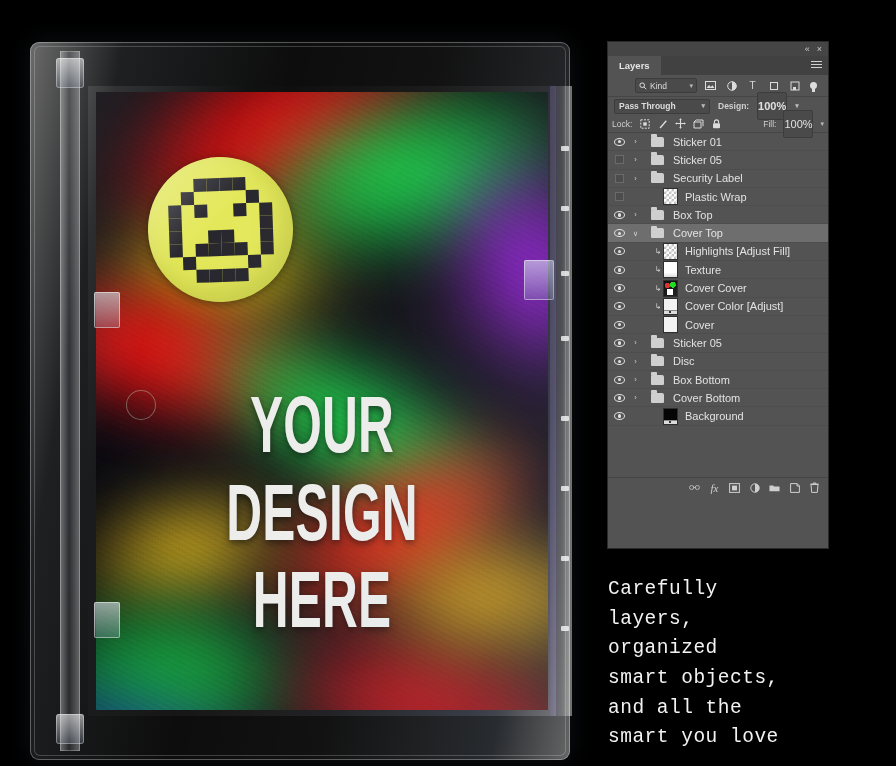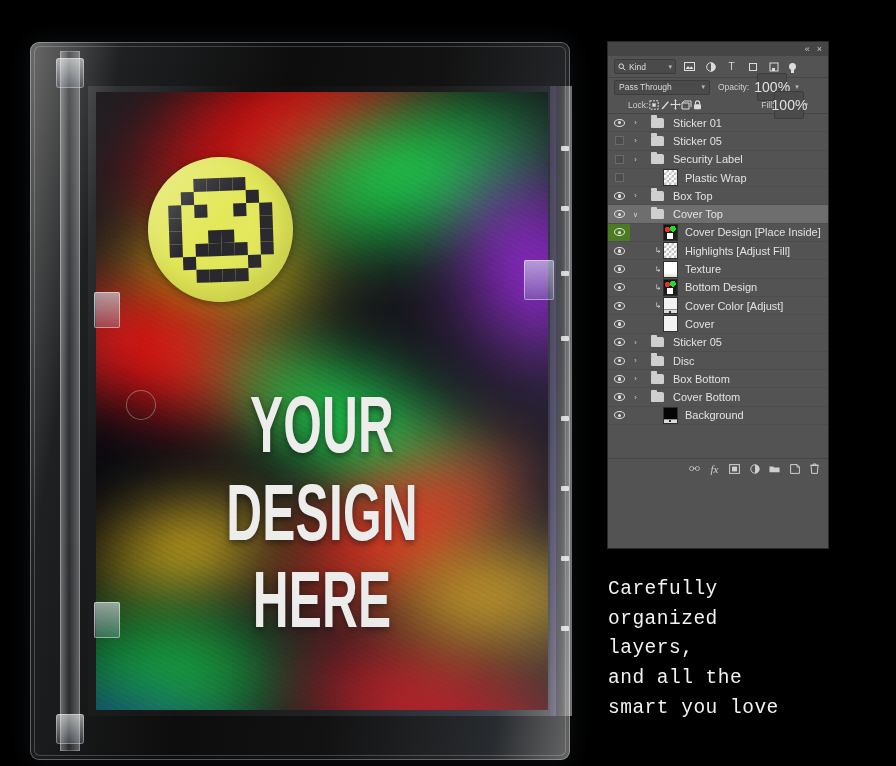--- a/index.html
+++ b/index.html
@@ -107,36 +107,36 @@
   }
   .pp-titlebar { height:14px; background:#454545; display:flex; align-items:center; justify-content:flex-end; gap:7px; padding-right:6px; }
   .pp-titlebar span { color:#c9c9c9; font-size:9px; line-height:1; cursor:pointer; }
   .pp-tabs { height:19px; background:#414141; display:flex; align-items:stretch; position:relative; }
   .pp-tab { background:#535353; padding:0 11px; display:flex; align-items:center; font-size:9.5px; color:#e4e4e4; font-weight:bold; }
   .pp-menu { position:absolute; right:6px; top:5px; width:11px; }
   .pp-menu i { display:block; height:1px; background:#cfcfcf; margin-bottom:2px; }
 
   .pp-filter { height:22px; display:flex; align-items:center; padding:0 6px; gap:6px; background:#535353; border-bottom:1px solid #464646; }
   .kind-select { width:62px; height:15px; background:#4a4a4a; border:1px solid #3c3c3c; border-radius:2px;
-    display:flex; align-items:center; gap:3px; padding:0 3px; font-size:8.5px; color:#dcdcdc; }
+    display:flex; align-items:center; gap:3px; padding:0 3px; font-size:8.5px; color:#dcdcdc;margin-left:21px; }
   .kind-select .car { margin-left:auto; font-size:7px; color:#bbb; }
   .fbtn { width:15px; height:14px; display:flex; align-items:center; justify-content:center; color:#d8d8d8; font-size:10px; }
   .fdot { width:7px; height:7px; border-radius:50%; background:#dcdcdc; margin-left:2px; position:relative; }
   .fdot:after{content:"";position:absolute;left:2px;top:6px;width:3px;height:4px;background:#dcdcdc;}
 
-  .pp-row2 { height:18px; display:flex; align-items:center; padding:0 6px; gap:8px; background:#535353; }
+  .pp-row2 { height:18px; display:flex; align-items:center; padding:0 6px; gap:8px; background:#535353;font-weight:bold; }
   .blend-select { width:96px; height:15px; background:#4a4a4a; border:1px solid #3c3c3c; border-radius:2px;
     display:flex; align-items:center; padding:0 4px; font-size:8.5px; color:#dcdcdc; }
   .blend-select .car { margin-left:auto; font-size:7px; color:#bbb; }
   .lbl { font-size:8.5px; color:#cfcfcf; }
   .numfield { width:30px; height:28px; background:#4a4a4a; border:1px solid #3c3c3c; border-radius:2px;
-    font-size:14px; color:#e0e0e0; display:flex; align-items:center; justify-content:center; }
+    font-size:11px; color:#e0e0e0; display:flex; align-items:center; justify-content:center; }
   .mini-car { font-size:7px; color:#bbb; }
 
-  .pp-row3 { height:18px; display:flex; align-items:center; padding:0 20px; gap:0; background:#535353; border-bottom:1px solid #464646; }
+  .pp-row3 { height:18px; display:flex; align-items:center; padding:0 4px; gap:7px; background:#535353; border-bottom:1px solid #464646; }
   .lockicon { width:11px; height:11px; color:#dcdcdc; display:flex; align-items:center; justify-content:center; }
 
   .pp-list { height:344px; overflow:hidden; background:#535353; }
   .lrow { height:18.3px; display:flex; align-items:center; position:relative; border-bottom:1px solid #4d4d4d; }
   .lrow.sel { background:#6e6e6e; }
   .eyecol { width:22px; height:100%; display:flex; align-items:center; justify-content:center; flex:0 0 22px; }
   .eyecol.green { background:#4a7a22; }
   .eye { width:11px; height:8px; position:relative; }
   .eye.on:before { content:""; position:absolute; inset:0; border:1.2px solid #e2e2e2; border-radius:50% 50%; }
   .eye.on:after  { content:""; position:absolute; left:4px; top:2.4px; width:3.4px; height:3.4px; background:#e2e2e2; border-radius:50%; }
@@ -260,20 +260,28 @@
       </div>
   </div>
 
   <div id="layers-panel">
 
     <div class="pp-titlebar">
       <span>«</span>
       <span>×</span>
     </div>
 
+    <div class="pp-tabs">
+      <div class="pp-tab">Layers</div>
+      <div class="pp-menu">
+          <i></i>
+          <i></i>
+          <i></i>
+        </div>
+    </div>
 
     <div class="pp-filter">
       <div class="kind-select">
         <svg width="8" height="8" viewBox="0 0 8 8">
           <circle cx="3.2" cy="3.2" r="2.3" fill="none" stroke="#dcdcdc" stroke-width="1"></circle>
           <line x1="5" y1="5" x2="7.2" y2="7.2" stroke="#dcdcdc" stroke-width="1"></line>
           </svg>
         <span>Kind</span>
         <span class="car">▾</span>
       </div>
@@ -302,21 +310,21 @@
           </svg>
         </div>
       <div class="fdot"></div>
     </div>
 
     <div class="pp-row2">
       <div class="blend-select">
         <span>Pass Through</span>
         <span class="car">▾</span>
       </div>
-      <span class="lbl">Opacity:</span>
+      <span class="lbl">Design:</span>
       <div class="numfield">100%</div>
       <span class="mini-car">▾</span>
     </div>
 
     <div class="pp-row3">
       <span class="lbl">Lock:</span>
       <div class="lockicon">
         <svg width="10" height="10" viewBox="0 0 10 10">
             <rect x=".8" y=".8" width="8.4" height="8.4" fill="none" stroke="#dcdcdc" stroke-dasharray="2 1.2"></rect>
             <rect x="3.3" y="3.3" width="3.4" height="3.4" fill="#dcdcdc"></rect>
@@ -410,30 +418,20 @@
             <div class="eye on"></div>
           </div>
           <div class="twisty">∨</div>
           <div class="clipmark"></div>
           <div class="thumb folder">
             <div class="folder-ico"></div>
           </div>
           <div class="lname">Cover Top</div>
         </div>
         <div class="lrow">
-          <div class="eyecol green">
-            <div class="eye on"></div>
-          </div>
-          <div style="width: 12px; flex: 0 0 12px;"></div>
-          <div class="twisty"></div>
-          <div class="clipmark"></div>
-          <div class="thumb art"></div>
-          <div class="lname">Cover Design [Place Inside]</div>
-        </div>
-        <div class="lrow">
           <div class="eyecol">
             <div class="eye on"></div>
           </div>
           <div style="width: 12px; flex: 0 0 12px;"></div>
           <div class="twisty"></div>
           <div class="clipmark">↳</div>
           <div class="thumb checker"></div>
           <div class="lname">Highlights [Adjust Fill]</div>
         </div>
         <div class="lrow">
@@ -447,21 +445,21 @@
           <div class="lname">Texture</div>
         </div>
         <div class="lrow">
           <div class="eyecol">
             <div class="eye on"></div>
           </div>
           <div style="width: 12px; flex: 0 0 12px;"></div>
           <div class="twisty"></div>
           <div class="clipmark">↳</div>
           <div class="thumb art"></div>
-          <div class="lname">Bottom Design</div>
+          <div class="lname">Cover Cover</div>
         </div>
         <div class="lrow">
           <div class="eyecol">
             <div class="eye on"></div>
           </div>
           <div style="width: 12px; flex: 0 0 12px;"></div>
           <div class="twisty"></div>
           <div class="clipmark">↳</div>
           <div class="thumb white">
             <div class="thumb-bar"></div>
@@ -572,18 +570,19 @@
         <svg width="9" height="11" viewBox="0 0 9 11">
             <path d="M1 2.4h7l-.7 8H1.7z" fill="none" stroke="#cfcfcf"></path>
             <path d="M.2 2.2h8.6M3.2 2.2V1h2.6v1.2" fill="none" stroke="#cfcfcf"></path>
           </svg>
         </div>
     </div>
   </div>
 
   <div id="caption">
     <div>Carefully</div>
+    <div>layers,</div>
     <div>organized</div>
-    <div>layers,</div>
+    <div>smart objects,</div>
     <div>and all the</div>
     <div>smart you love</div>
   </div>
 </div>
 
 </body></html>

